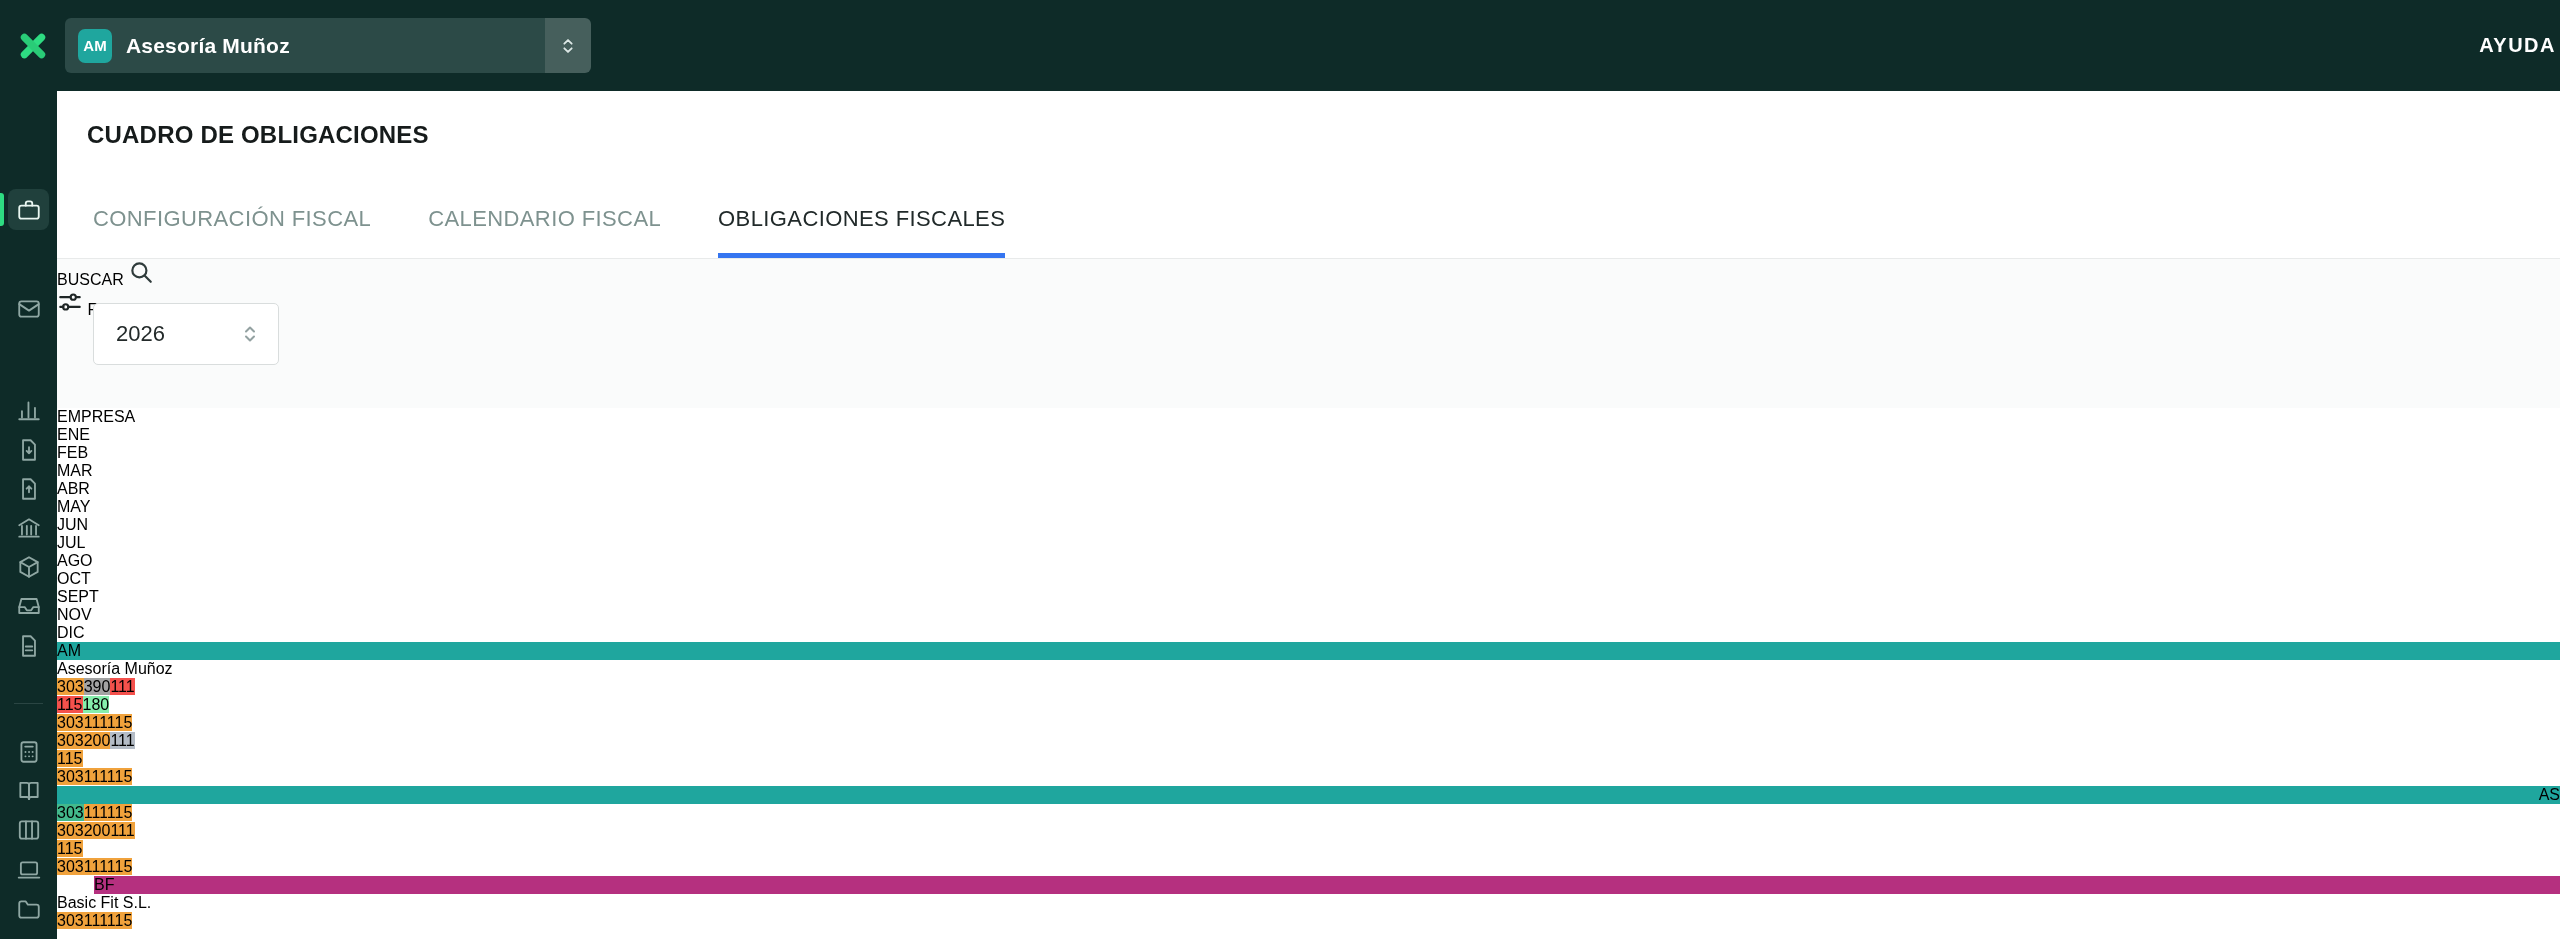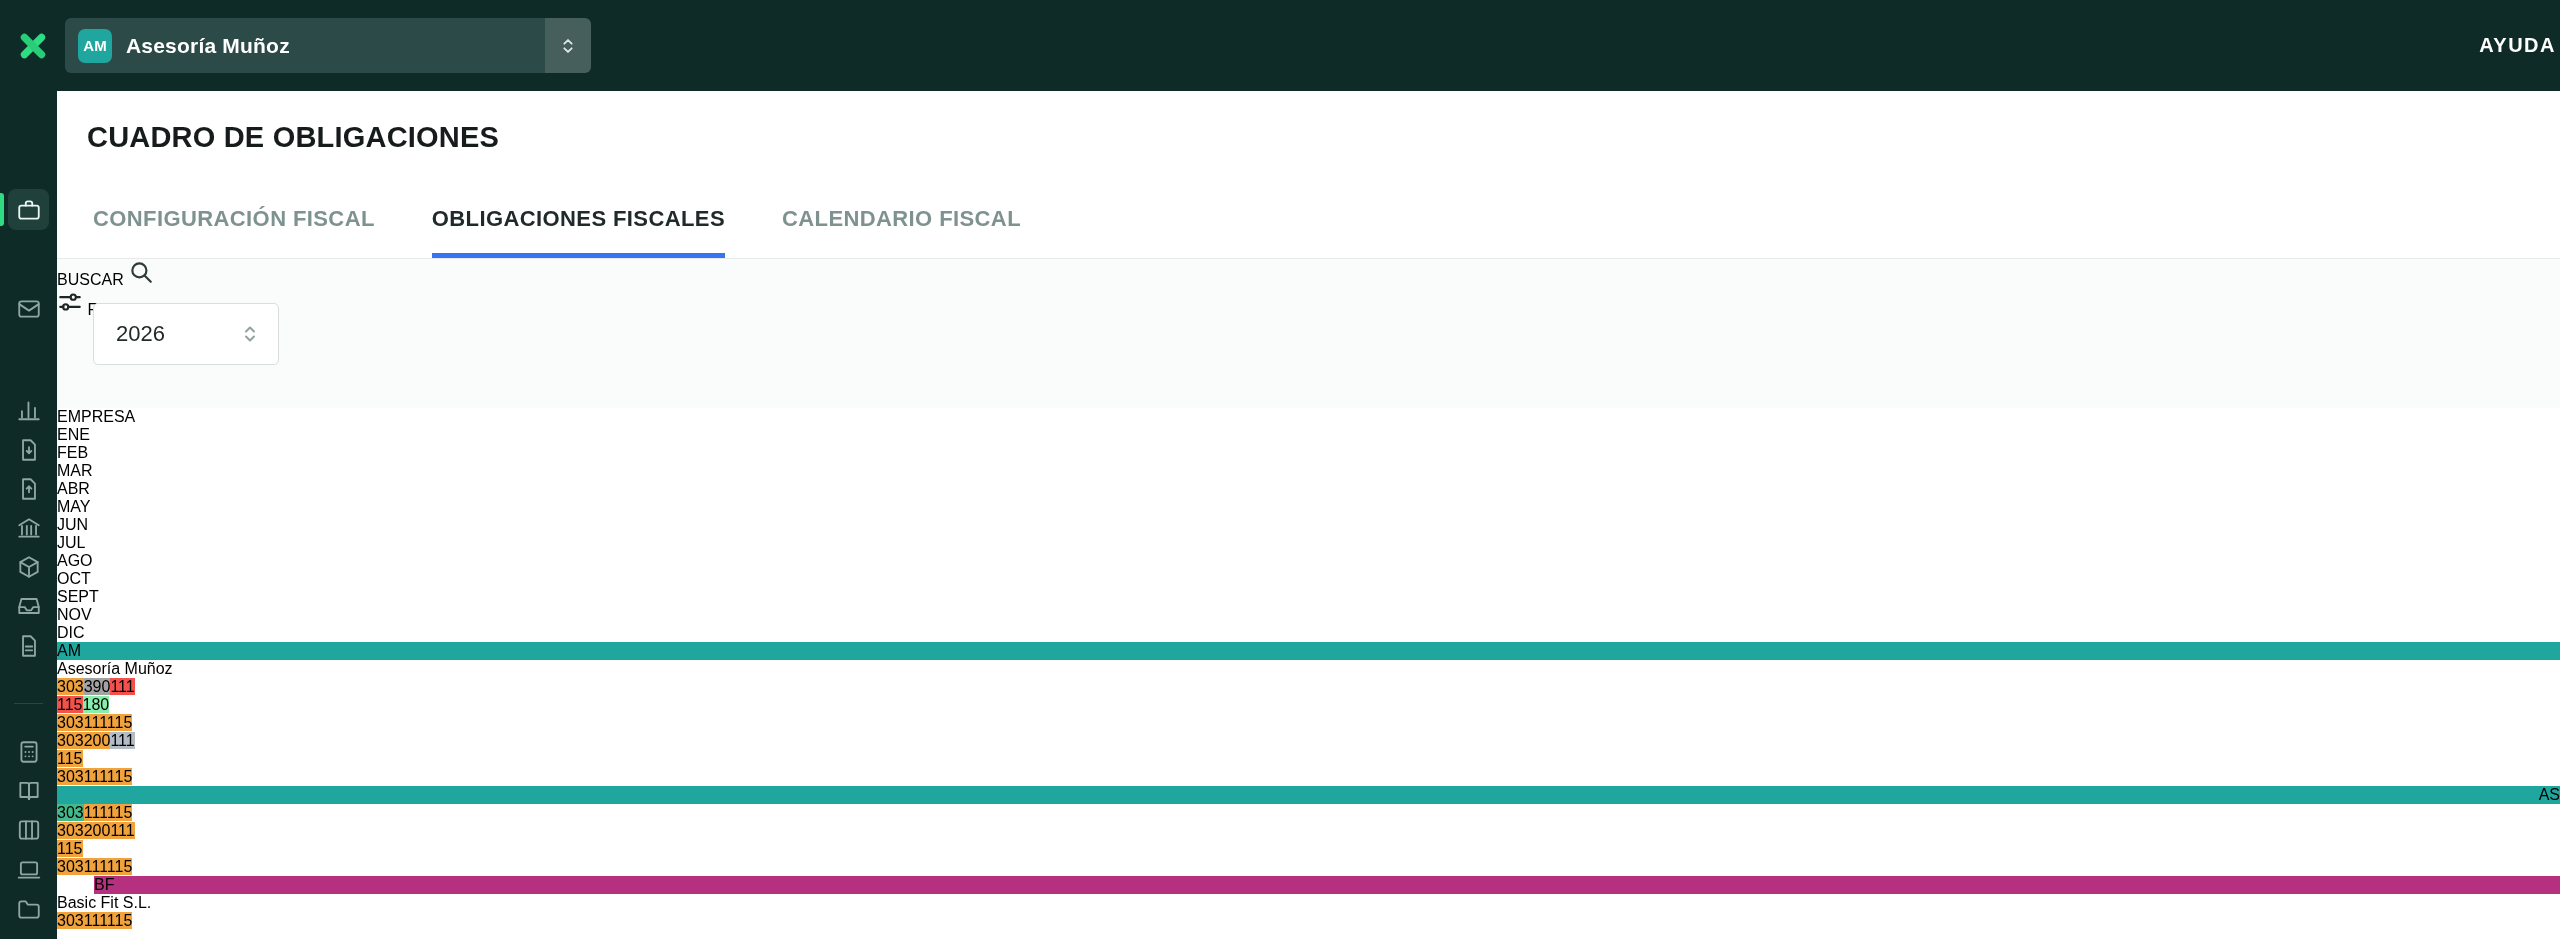--- a/index.html
+++ b/index.html
@@ -21,23 +21,23 @@
   .sb-item{position:absolute;left:8px;width:41px;height:41px;border-radius:8px;display:flex;align-items:center;justify-content:center;cursor:pointer;}
   .sb-item.active{background:#20403C;}
   .sb-item.active .sb-green-bar{position:absolute;left:-8px;top:4px;width:4px;height:33px;background:#2EDC82;border-radius:0 3px 3px 0;}
   .sb-item svg{width:26px;height:26px;stroke:#8FA7A3;fill:none;stroke-width:1.7;stroke-linecap:round;stroke-linejoin:round;}
   .sb-item.active svg{stroke:#E9F6F1;}
   .sb-divider{position:absolute;left:14px;width:29px;height:1px;background:#2A4543;}
 
   
   .content{position:absolute;left:57px;top:91px;width:2503px;height:848px;background:#fff;}
   .header-area{position:relative;height:167px;background:#fff;}
-  .page-title{position:absolute;left:30px;top:30px;font-size:29px;font-weight:700;color:#161B1B;letter-spacing:.2px;}
+  .page-title{position:absolute;left:30px;top:30px;font-size:24px;font-weight:700;color:#161B1B;letter-spacing:.2px;}
   .tabs{position:absolute;left:36px;bottom:0;display:flex;gap:57px;}
-  .tab{font-size:22px;font-weight:700;letter-spacing:.4px;color:#7E928F;padding-bottom:21px;cursor:pointer;border-bottom:5px solid transparent;}
+  .tab{font-size:22px;font-weight:400;letter-spacing:.4px;color:#7E928F;padding-bottom:21px;cursor:pointer;border-bottom:5px solid transparent;}
   .tab.active{color:#212A2A;border-bottom-color:#3575F0;}
 
   .toolbar-band{position:relative;height:150px;background:#FAFBFB;border-top:1px solid #E8EAEA;}
   .year-select{position:absolute;left:36px;top:44px;width:186px;height:62px;background:#fff;border:1px solid #D9DDDD;border-radius:5px;display:flex;align-items:center;padding:0 16px 0 22px;cursor:pointer;}
   .year-select .yr{flex:1;font-size:22px;color:#22282" 8;color:#232A2A;}
   .buscar-btn{position:absolute;right:234px;top:47px;height:56px;background:#fff;border:1px solid #E2E5E5;border-radius:5px;display:flex;align-items:center;gap:16px;padding:0 18px 0 22px;cursor:pointer;}
   .buscar-label{font-size:19px;font-weight:500;color:#3A4444;letter-spacing:1.2px;}
   .filtrar-btn{position:absolute;right:32px;top:44px;height:62px;background:#fff;border:1px solid #D9DDDD;border-radius:5px;display:flex;align-items:center;gap:13px;padding:0 18px 0 18px;cursor:pointer;}
   .filtrar-label{font-size:23px;font-weight:700;color:#1F2626;}
   .caret-down{width:0;height:0;border-left:6px solid transparent;border-right:6px solid transparent;border-top:7px solid #1F2626;margin-top:3px;}
@@ -181,22 +181,22 @@
       </svg>
     </div>
   </div>
 
 <div class="content">
 
   <div class="header-area">
     <div class="page-title">CUADRO DE OBLIGACIONES</div>
     <div class="tabs">
       <div class="tab">CONFIGURACIÓN FISCAL</div>
+      <div class="tab">CALENDARIO FISCAL</div>
       <div class="tab active">OBLIGACIONES FISCALES</div>
-      <div class="tab">CALENDARIO FISCAL</div>
     </div>
   </div>
 
   <div class="toolbar-band">
     <div class="year-select">
       <span class="yr" style="flex:1;font-size:22px;color:#232A2A;">2026</span>
       <svg viewBox="0 0 24 24" width="24" height="24" fill="none" stroke="#93A1A1" stroke-width="2" stroke-linecap="round" stroke-linejoin="round">
         <path d="M8 9.5l4-4 4 4"></path>
           <path d="M8 14.5l4 4 4-4"></path>
       </svg>

